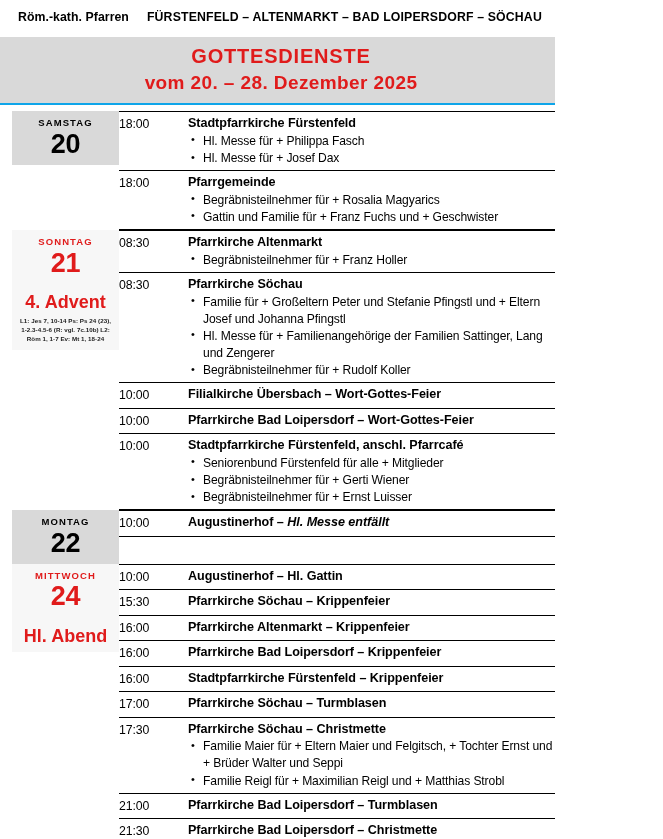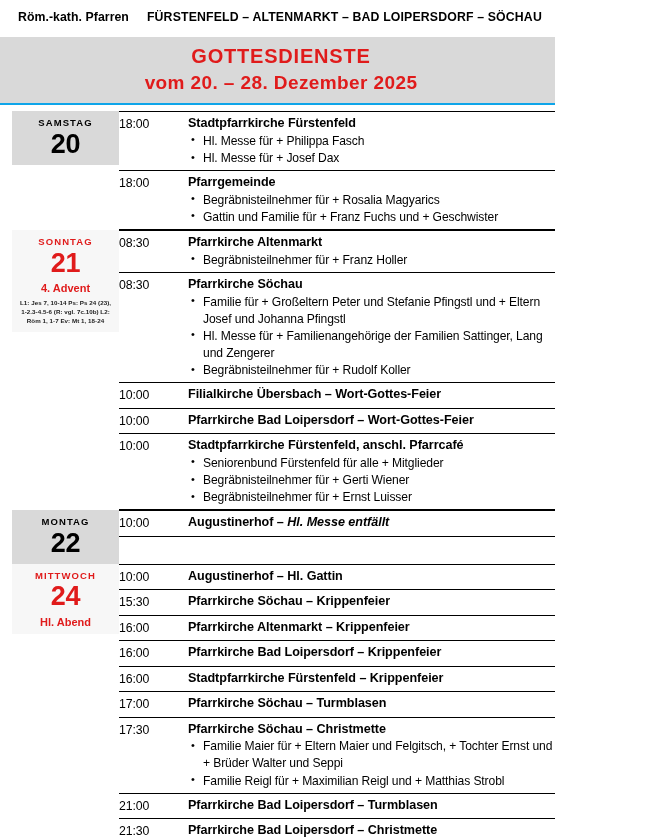--- a/index.html
+++ b/index.html
@@ -91,25 +91,25 @@
   .dow.red { color: #e01b1b; }
   .daynum {
     font-size: 27px;
     font-weight: bold;
     line-height: 1.08;
     margin-top: 1px;
     letter-spacing: -0.3px;
   }
   .daynum.red { color: #e01b1b; }
   .feast {
-    font-size: 11px;
+    font-size: 18px;
     font-weight: bold;
     color: #e01b1b;
     line-height: 1.15;
-    margin-top: 4px;
+    margin-top: 14px;
   }
   .readings {
     font-size: 6.2px;
     font-weight: bold;
     color: #1a1a1a;
     line-height: 1.42;
     margin-top: 5px;
     padding: 0 2px;
     letter-spacing: 0.05px;
   }

